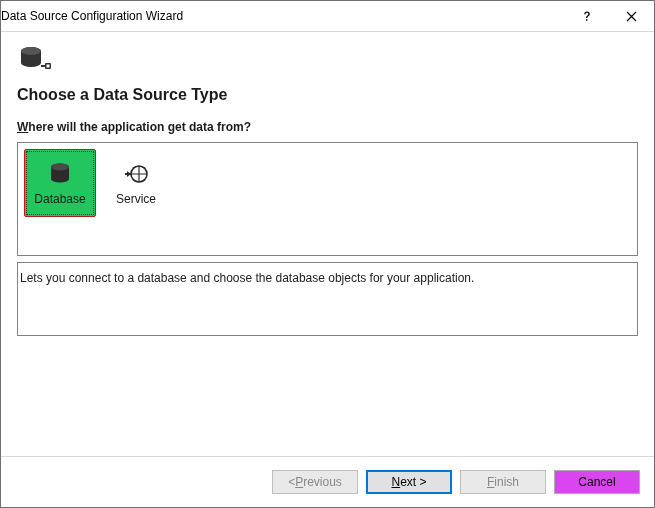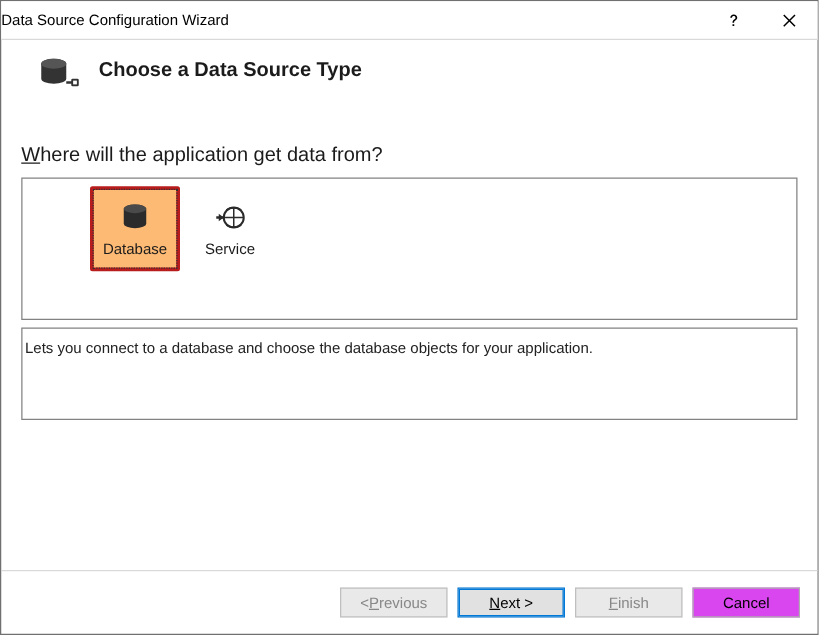--- a/index.html
+++ b/index.html
@@ -37,22 +37,23 @@
     display: flex;
     align-items: center;
     justify-content: center;
     color: #000;
   }
   .titlebar .ctrl svg { display:block; }
 
   .header {
     display: flex;
     align-items: flex-start;
-    padding: 10px 16px 16px 28px;
+    padding: 10px 16px 16px 16px;
     min-height: 58px;
+    flex-direction: column;
   }
   .header .hicon {
     width: 36px;
     height: 36px;
     margin-right: 14px;
     margin-top: 2px;
     display: flex;
     align-items: center;
     justify-content: center;
   }
@@ -63,22 +64,22 @@
   }
 
   .content {
     flex: 1;
     padding: 0 16px;
     display: flex;
     flex-direction: column;
     gap: 6px;
   }
   .prompt {
-    font-size: 16px;
-    font-weight: 400;
+    font-size: 12px;
+    font-weight: 700;
     margin: 0 0 2px 0;
   }
   .prompt .ul { text-decoration: underline; }
 
   .option-box {
     border: 1px solid #828282;
     height: 100px;
     display: flex;
     align-items: flex-start;
     padding: 6px;
@@ -90,25 +91,24 @@
     display: flex;
     flex-direction: column;
     align-items: center;
     justify-content: center;
     gap: 4px;
     border: 1px solid transparent;
     border-radius: 2px;
     box-sizing: border-box;
   }
   .opt.selected {
-    background: #fdba74;
-    border: 3px solid #b91c1c;
+    background: #22c55e;
+    border: 1px solid #b91c1c;
     outline: 1px dotted #333;
     outline-offset: -3px;
-    margin-left: 48px;
   }
   .opt .icon {
     width: 28px;
     height: 28px;
     display: flex;
     align-items: center;
     justify-content: center;
   }
   .opt .label {
     font-size: 12px;

